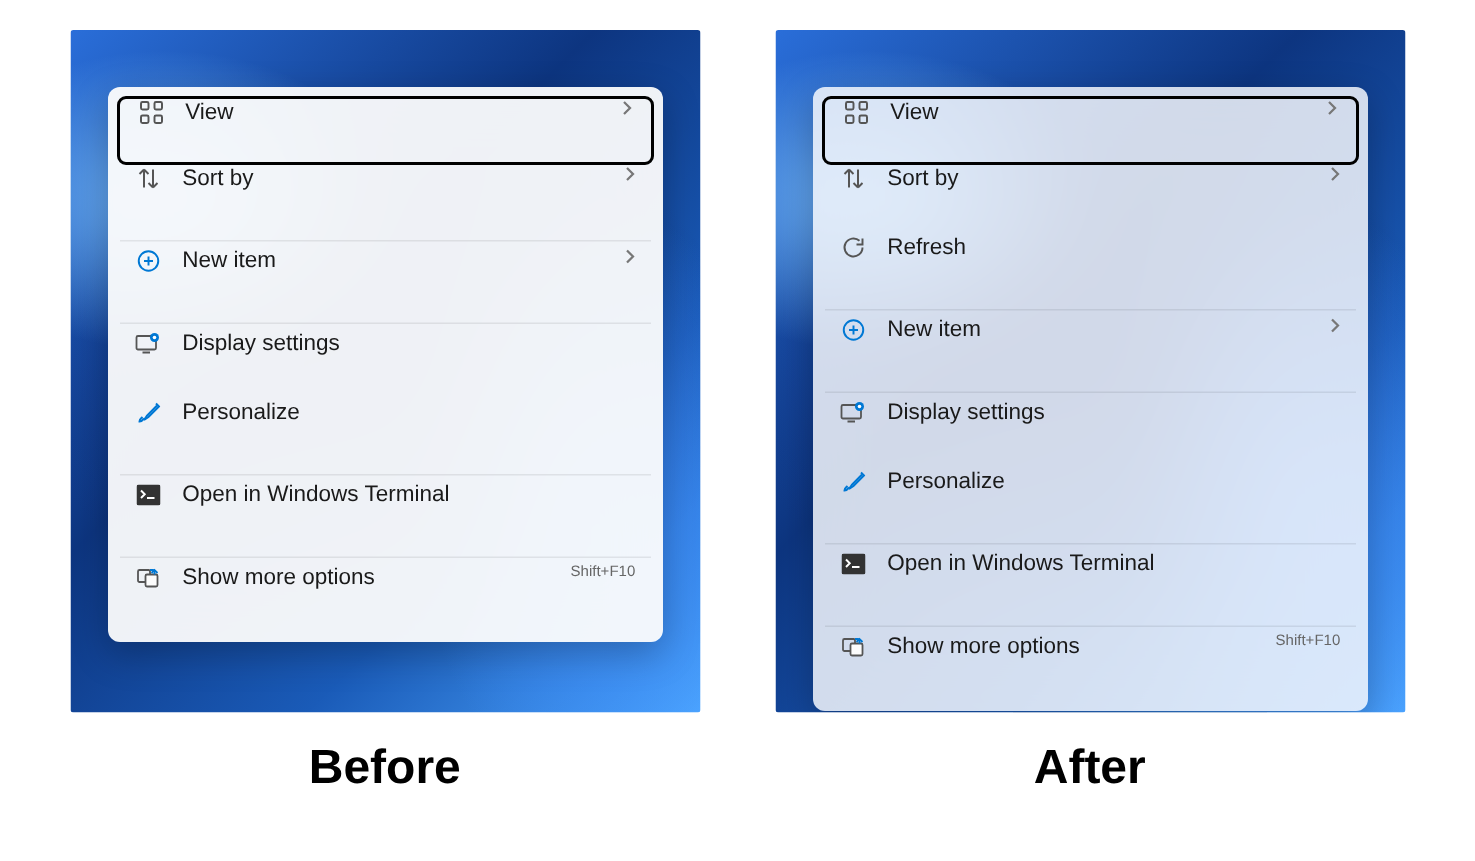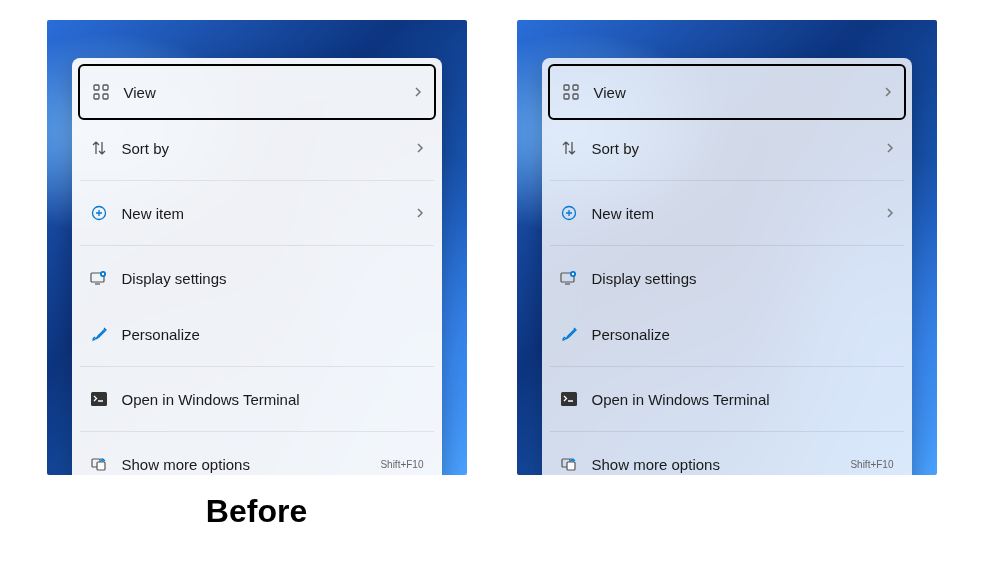--- a/index.html
+++ b/index.html
@@ -44,22 +44,21 @@
       backdrop-filter: blur(20px);
       border-radius: 8px;
       box-shadow: 0 8px 24px rgba(0,0,0,0.25);
       padding: 6px;
     }
     .context-menu.translucent {
       background: rgba(244, 247, 252, 0.85);
     }
     .menu-item {
       display: flex;
-      align-items: center;
-      height: 56px;
+      height: 46px;
       padding: 0 12px;
       border-radius: 4px;
       font-size: 15px;
       color: #1a1a1a;
       cursor: default;
       position: relative;
     }
     .menu-item.highlighted {
       border: 2px solid #000;
       border-radius: 6px;
@@ -241,20 +240,28 @@
                 <path d="M5 2v12M5 2l-3 3M5 2l3 3M11 14V2M11 14l3-3M11 14l-3-3"></path>
               </svg>
             </span>
             <span class="menu-label">Sort by</span>
             <span class="chevron">
               <svg width="8" height="12" viewBox="0 0 8 12" fill="none" stroke="#777" stroke-width="1.5">
                 <path d="M2 2l4 4-4 4"></path>
               </svg>
             </span>
           </div>
+          <div class="menu-item">
+            <span class="menu-icon">
+              <svg width="16" height="16" viewBox="0 0 16 16" fill="none" stroke="#555" stroke-width="1.3">
+                <path d="M14 8a6 6 0 1 1-2-4.5M14 2v4h-4"></path>
+              </svg>
+            </span>
+            <span class="menu-label">Refresh</span>
+          </div>
           <div class="separator"></div>
           <div class="menu-item">
             <span class="menu-icon">
               <svg width="16" height="16" viewBox="0 0 16 16" fill="none" stroke="#0078d4" stroke-width="1.3">
                 <circle cx="8" cy="8" r="6.5"></circle>
                 <path d="M8 5v6M5 8h6"></path>
               </svg>
             </span>
             <span class="menu-label">New item</span>
             <span class="chevron">
@@ -302,20 +309,21 @@
                 <rect x="6" y="6" width="8" height="8" rx="1" fill="#fcfcfc"></rect>
                 <path d="M12 6V4a1 1 0 0 0-1-1h-2" stroke="#0078d4"></path>
                 <path d="M10 5l2-2 2 2" stroke="#0078d4" fill="none"></path>
               </svg>
             </span>
             <span class="menu-label">Show more options</span>
             <span class="menu-shortcut">Shift+F10</span>
           </div>
         </div>
     </div>
+    <div class="caption">After</div>
   </div>
 
 </div>
 
 <div class="watermark">
   <span class="watermark-icon"></span>
   <span>系统之家</span>
 </div>
 
 </body></html>

